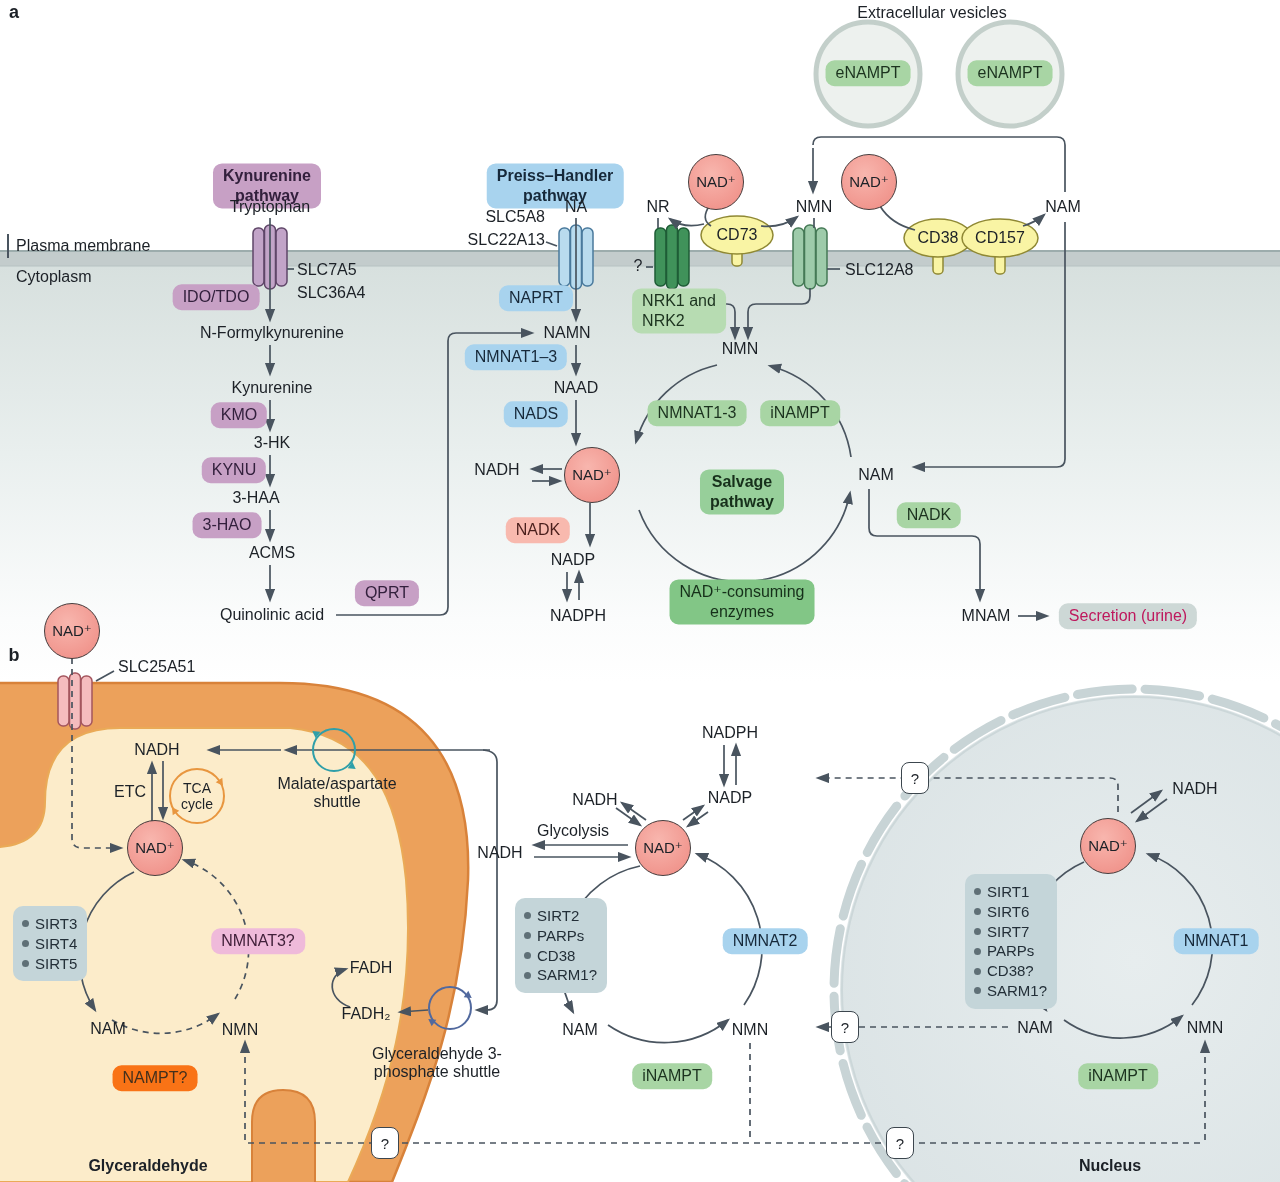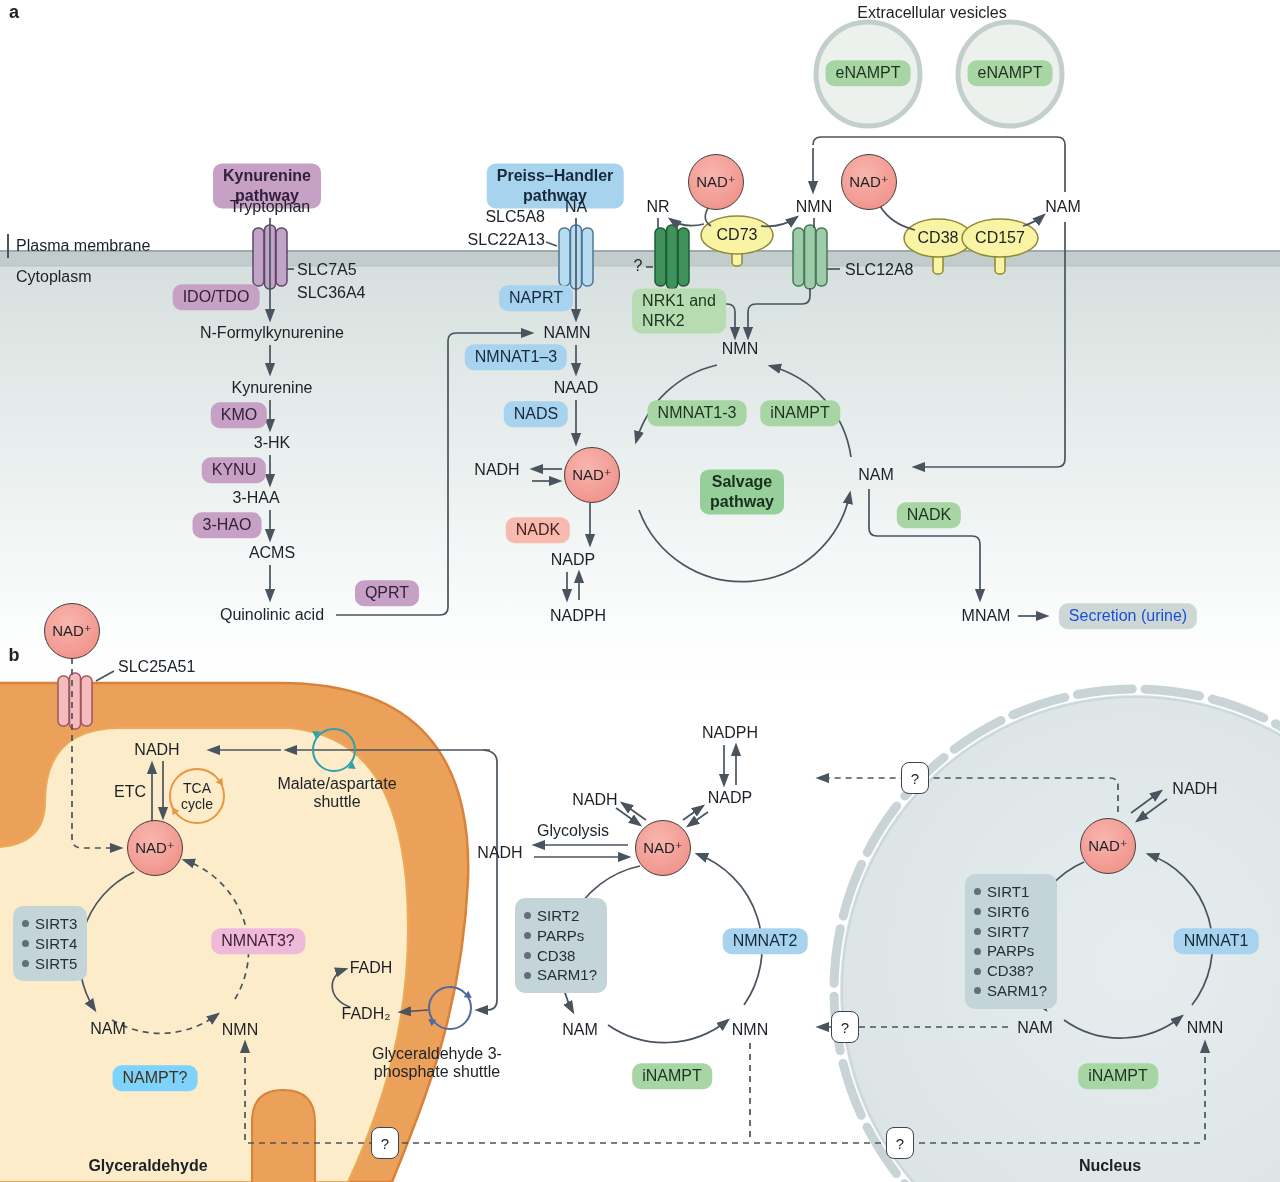--- a/index.html
+++ b/index.html
@@ -16,23 +16,23 @@
   .pill{position:absolute;transform:translate(-50%,-50%);border-radius:9px;padding:3px 10px;
         font-size:16px;line-height:1.22;text-align:center;white-space:nowrap;z-index:2;}
   .pill.pre{white-space:pre-line;}
   .purple{background:#c7a0c5;color:#33203d;}
   .blue{background:#a8d3ee;color:#17293a;}
   .green{background:#a8d5a4;color:#1c331f;}
   .lgreen{background:#b7dcb2;color:#1c331f;text-align:left;}
   .sgreen{background:#97cf9a;color:#17301b;}
   .dgreen{background:#82c686;color:#16301a;}
   .salmon{background:#f8b9ae;color:#4a1f1c;}
-  .peach{background:#7dd3fc;color:#43301c;}
+  .peach{background:#f97316;color:#43301c;}
   .pinkbox{background:#efbada;color:#41203a;}
-  .graypill{background:#cdd8d6;color:#1d4ed8;}
+  .graypill{background:#cdd8d6;color:#be185d;}
   .nad{position:absolute;transform:translate(-50%,-50%);width:54px;height:54px;border-radius:50%;
        background:radial-gradient(circle at 42% 35%,#f8b6ae,#ee8a82);border:1.5px solid #463c3c;
        display:flex;align-items:center;justify-content:center;font-size:15px;z-index:2;}
   .qbox{position:absolute;transform:translate(-50%,-50%);width:26px;height:30px;background:#fff;
         border:1.5px solid #3c464e;border-radius:8px;display:flex;align-items:center;justify-content:center;
         font-size:15px;z-index:2;}
   .listbox{position:absolute;background:#c4d5d9;border-radius:10px;padding:8px 10px 8px 9px;
            font-size:15px;color:#232f38;z-index:2;}
   .listbox .li{display:flex;align-items:center;gap:6px;line-height:1.32;}
   .listbox .dot{width:7px;height:7px;border-radius:50%;background:#5f7077;flex:none;}
@@ -267,20 +267,22 @@
 <div class="lbl la" style="left:845px;top:270px">SLC12A8</div>
 <div class="pill lgreen pre" style="left:679px;top:311px">NRK1 and
 NRK2</div>
 
 <div class="lbl" style="left:740px;top:349px">NMN</div>
 <div class="pill green" style="left:697px;top:413px">NMNAT1-3</div>
 <div class="pill green" style="left:800px;top:413px">iNAMPT</div>
 <div class="pill sgreen bold pre" style="left:742px;top:492px">Salvage
 pathway</div>
 <div class="lbl" style="left:876px;top:475px">NAM</div>
+<div class="pill dgreen pre" style="left:742px;top:602px">NAD⁺-consuming
+enzymes</div>
 <div class="pill green" style="left:929px;top:515px">NADK</div>
 <div class="lbl" style="left:986px;top:616px">MNAM</div>
 <div class="pill graypill" style="left:1128px;top:616px">Secretion (urine)</div>
 
 <div class="lbl bold big" style="left:14px;top:655px">b</div>
 <div class="nad" style="left:72px;top:631px">NAD⁺</div>
 <div class="lbl la" style="left:118px;top:667px">SLC25A51</div>
 <div class="lbl" style="left:157px;top:750px">NADH</div>
 <div class="lbl" style="left:130px;top:792px">ETC</div>
 <div class="lbl small pre" style="left:197px;top:796px">TCA

